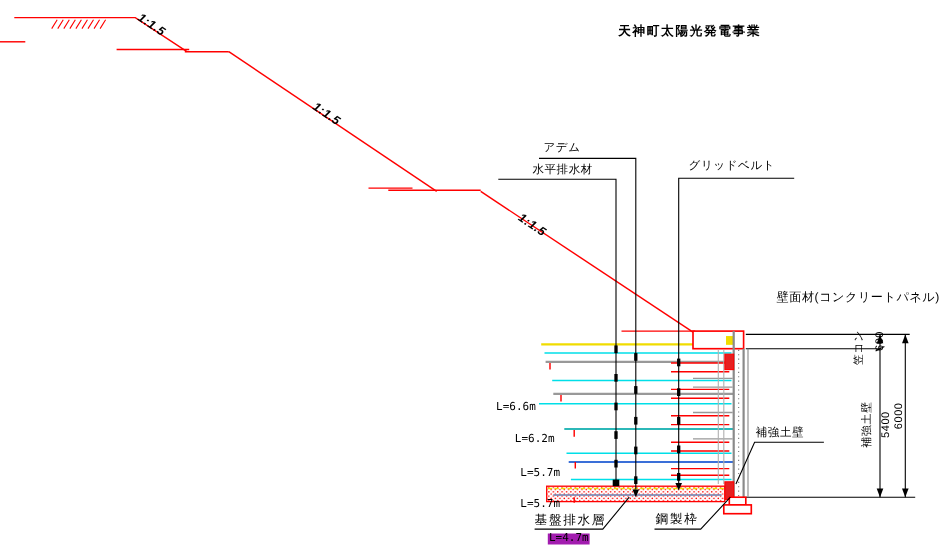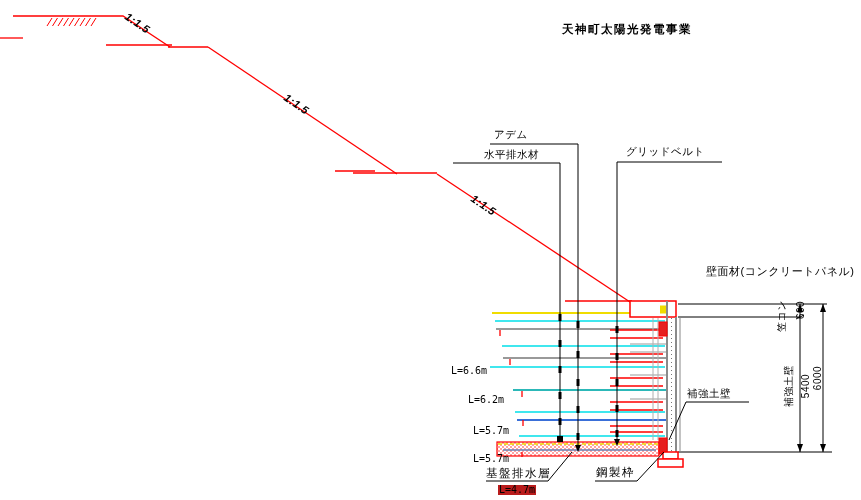--- a/index.html
+++ b/index.html
@@ -13,21 +13,21 @@
   .t-gbelt{left:626px;top:146px;}
   .t-panel{left:694px;top:266px;font-size:11px;margin-left:12px;}
   .t-backfill{left:687px;top:388px;}
   .t-basedrain{left:486px;top:468px;font-size:11.5px;letter-spacing:1.5px;font-family:Liberation Serif, serif;}
   .t-steel{left:596px;top:467px;font-size:11.5px;letter-spacing:1.5px;}
   .mono{font-family:"DejaVu Sans Mono",monospace;font-size:10px;letter-spacing:0;margin-top:43px;}
   .t-l1{left:451px;top:323px;}
   .t-l2{left:468px;top:352px;}
   .t-l3{left:473px;top:383px;}
   .t-l4{left:473px;top:411px;}
-  .t-l5{left:498px;top:442px;background:#b91c1c;padding:0 1px;}
+  .t-l5{left:498px;top:442px;background:#a21caf;padding:0 1px;}
   .ratio{font-size:11px;font-style:italic;font-weight:bold;transform-origin:left top;}
   .t-r1{left:129px;top:11px;transform:rotate(34deg);}
   .t-r2{left:288px;top:92px;transform:rotate(34deg);}
   .t-r3{left:475px;top:193px;transform:rotate(34deg);}
   .vtext{transform:rotate(-90deg);transform-origin:center;text-align:center;font-size:10px;letter-spacing:0.5px;}
   .t-kasa{left:765px;top:311px;width:34px;}
   .t-hokyo{left:766px;top:381px;width:46px;}
   .t-600{left:790px;top:305px;width:22px;}
   .t-5400{left:792px;top:381px;width:28px;}
   .t-6000{left:804px;top:373px;width:28px;}

